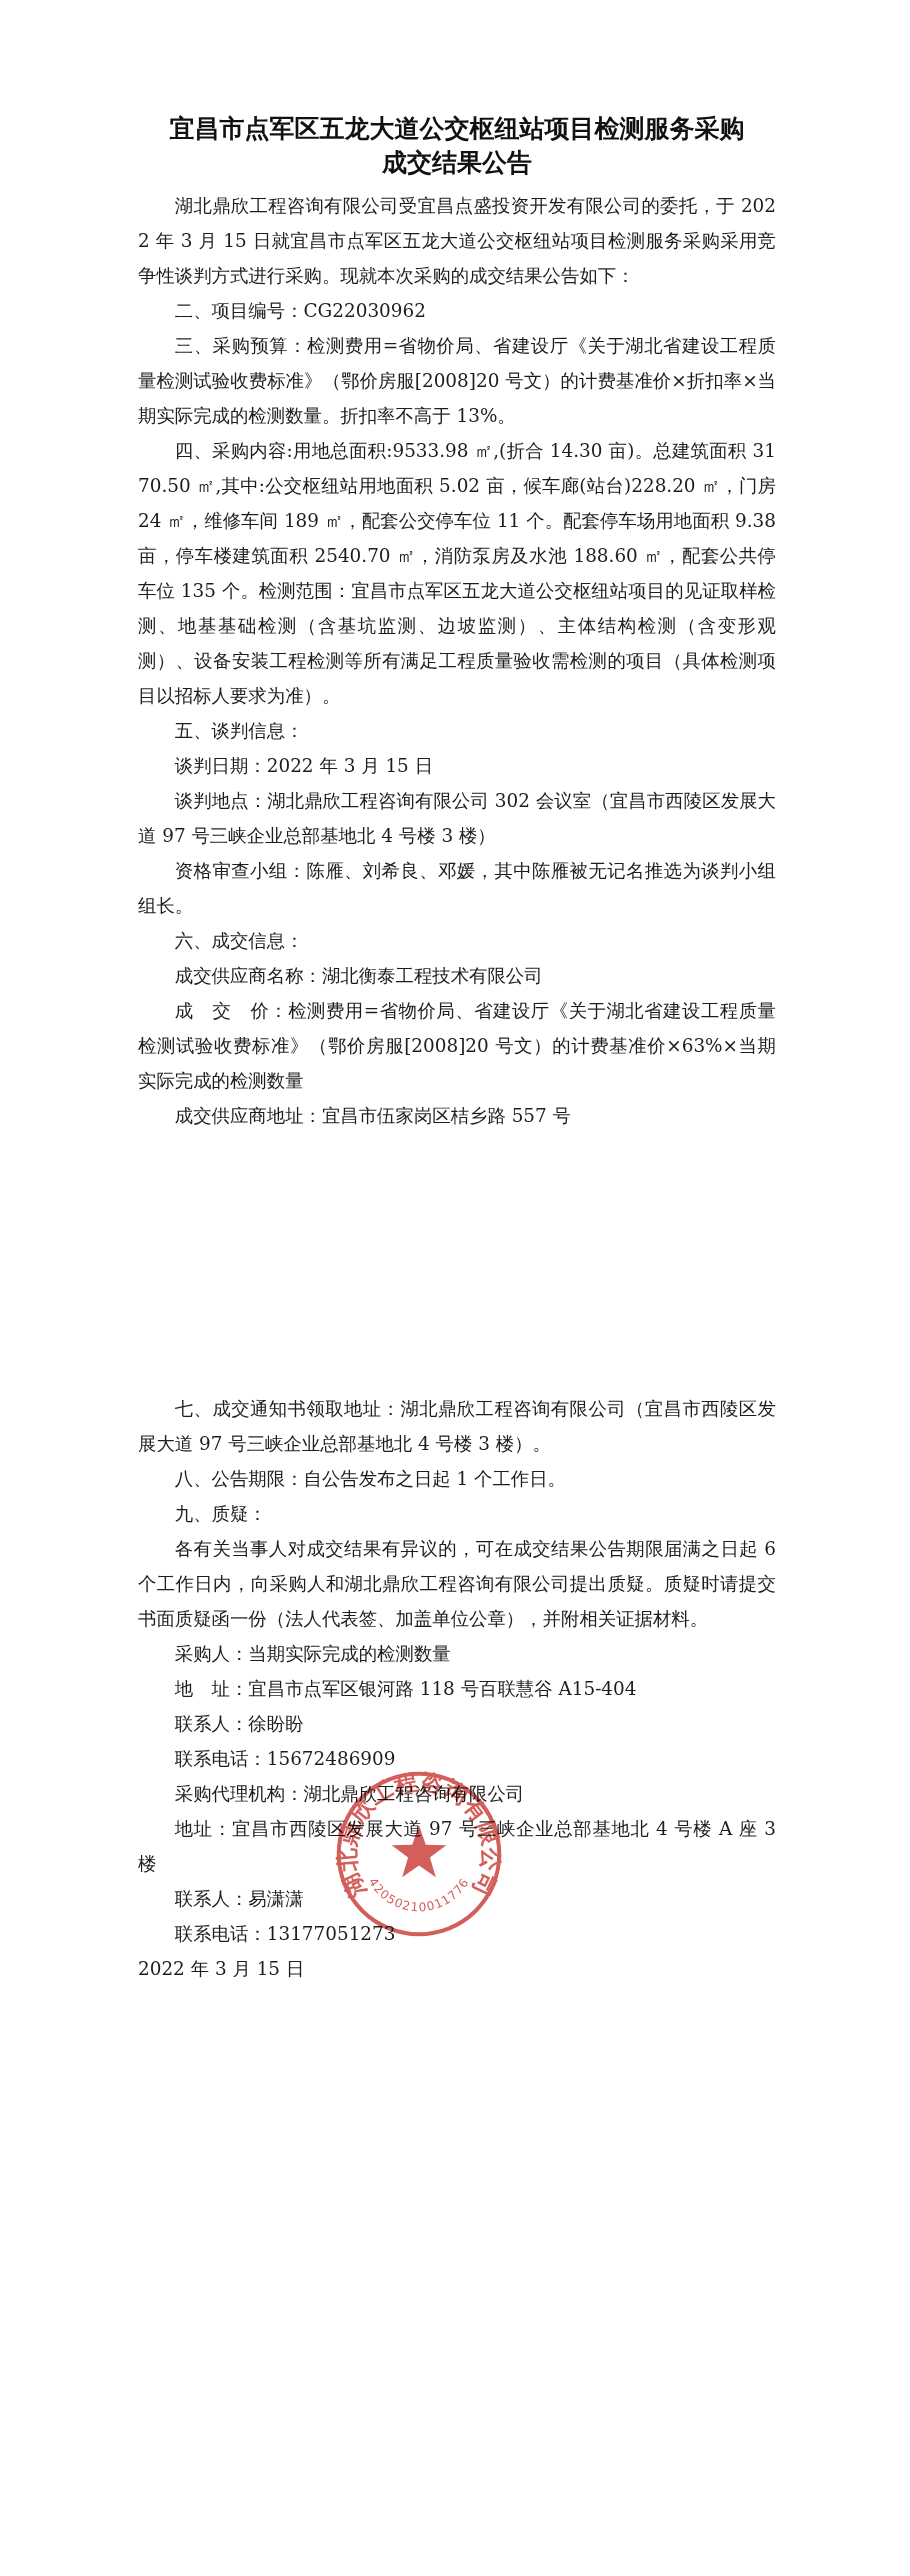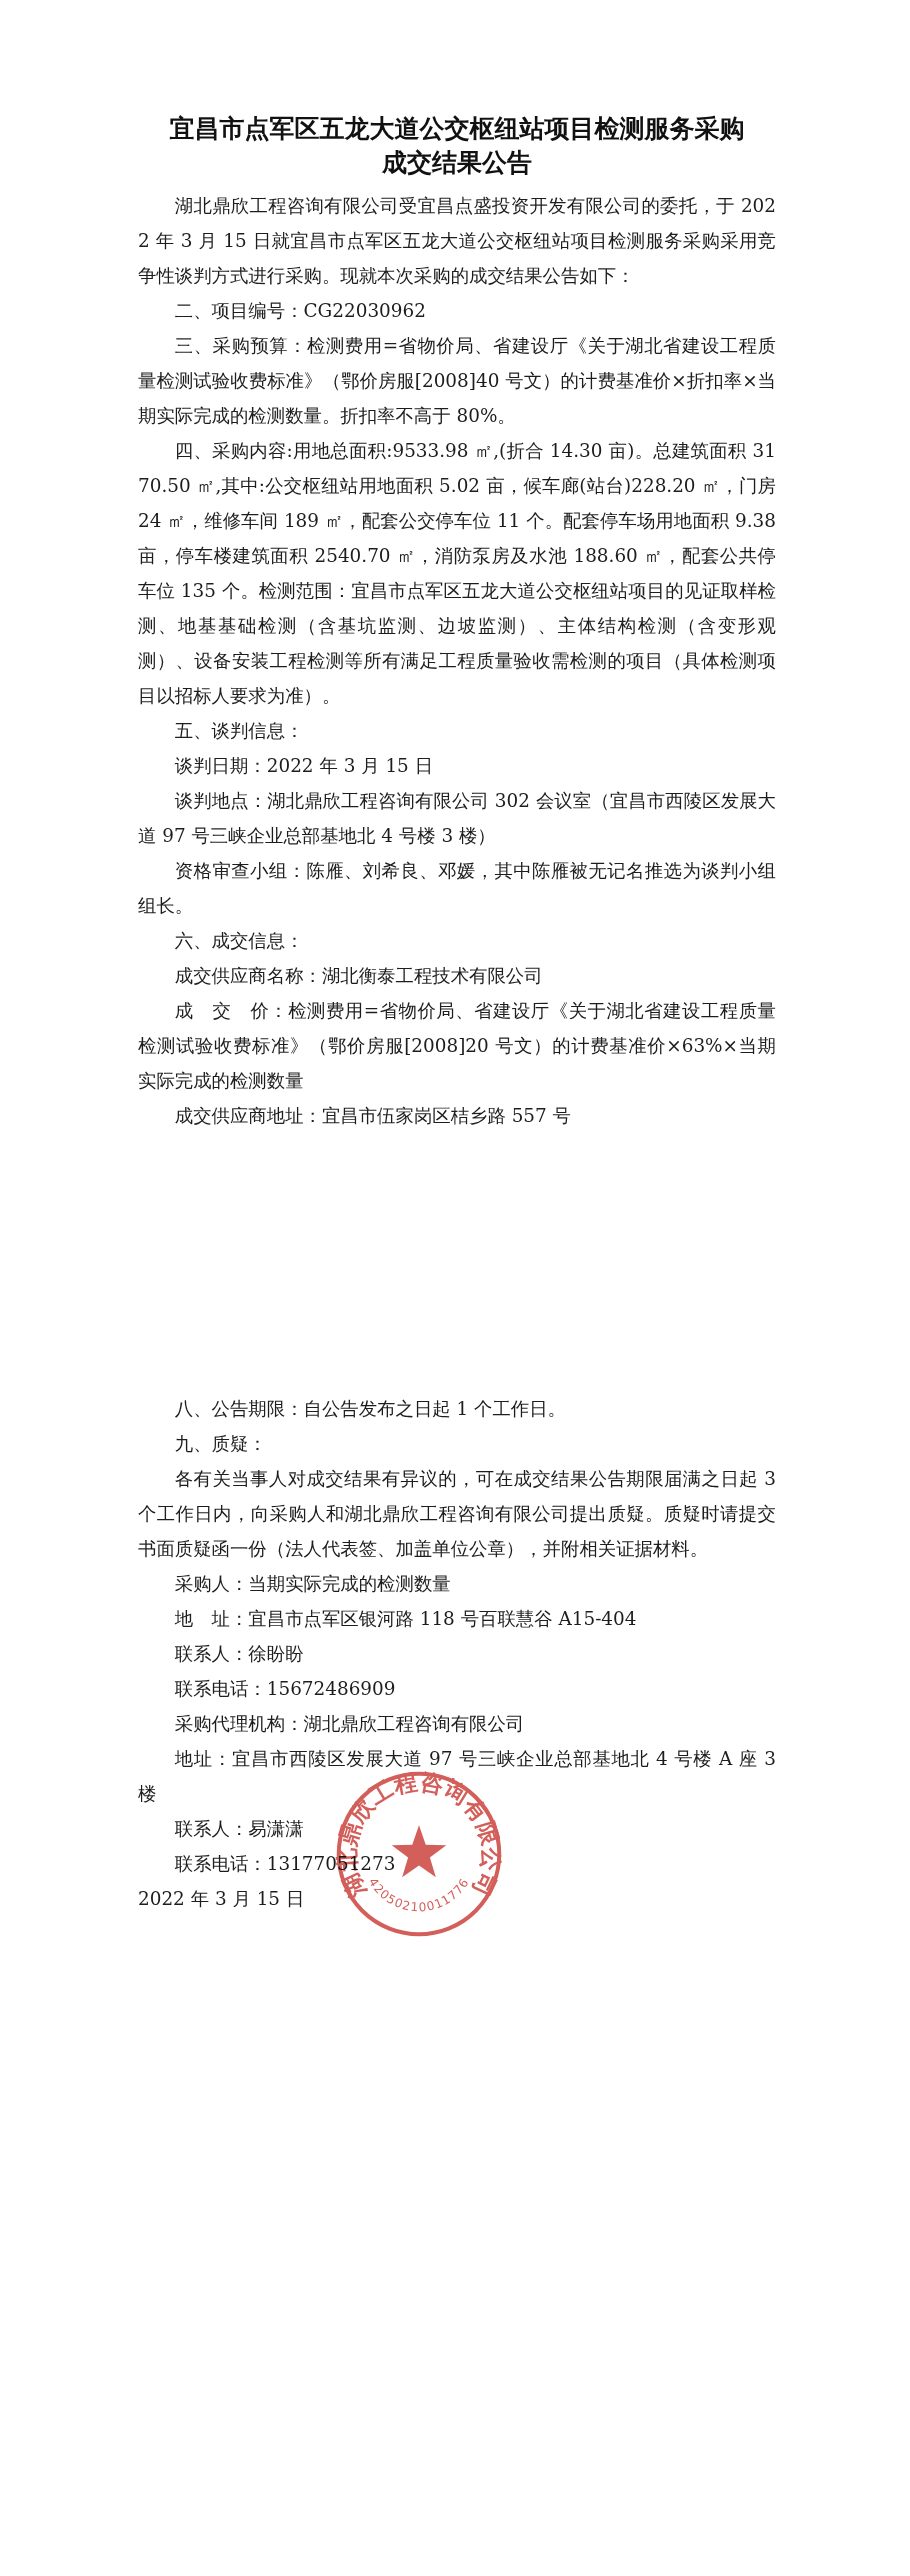--- a/index.html
+++ b/index.html
@@ -56,36 +56,37 @@
 <div class="page">
   <div class="textblock">
 
     <h1 class="doc-title">
       <span>宜昌市点军区五龙大道公交枢纽站项目检测服务采购</span>
       <span>成交结果公告</span>
     </h1>
 
     <p class="line">湖北鼎欣工程咨询有限公司受宜昌点盛投资开发有限公司的委托，于 2022 年 3 月 15 日就宜昌市点军区五龙大道公交枢纽站项目检测服务采购采用竞争性谈判方式进行采购。现就本次采购的成交结果公告如下：</p>
     <p class="line">二、项目编号：CG22030962</p>
-    <p class="line">三、采购预算：检测费用=省物价局、省建设厅《关于湖北省建设工程质量检测试验收费标准》（鄂价房服[2008]40 号文）的计费基准价×折扣率×当期实际完成的检测数量。折扣率不高于 80%。</p>
+    <p class="line">三、采购预算：检测费用=省物价局、省建设厅《关于湖北省建设工程质量检测试验收费标准》（鄂价房服[2008]20 号文）的计费基准价×折扣率×当期实际完成的检测数量。折扣率不高于 13%。</p>
     <p class="line">四、采购内容:用地总面积:9533.98 ㎡,(折合 14.30 亩)。总建筑面积 3170.50 ㎡,其中:公交枢纽站用地面积 5.02 亩，候车廊(站台)228.20 ㎡，门房 24 ㎡，维修车间 189 ㎡，配套公交停车位 11 个。配套停车场用地面积 9.38 亩，停车楼建筑面积 2540.70 ㎡，消防泵房及水池 188.60 ㎡，配套公共停车位 135 个。检测范围：宜昌市点军区五龙大道公交枢纽站项目的见证取样检测、地基基础检测（含基坑监测、边坡监测）、主体结构检测（含变形观测）、设备安装工程检测等所有满足工程质量验收需检测的项目（具体检测项目以招标人要求为准）。</p>
     <p class="line">五、谈判信息：</p>
     <p class="line">谈判日期：2022 年 3 月 15 日</p>
     <p class="line">谈判地点：湖北鼎欣工程咨询有限公司 302 会议室（宜昌市西陵区发展大道 97 号三峡企业总部基地北 4 号楼 3 楼）</p>
     <p class="line">资格审查小组：陈雁、刘希良、邓媛，其中陈雁被无记名推选为谈判小组组长。</p>
     <p class="line">六、成交信息：</p>
     <p class="line">成交供应商名称：湖北衡泰工程技术有限公司</p>
     <p class="line">成　交　价：检测费用=省物价局、省建设厅《关于湖北省建设工程质量检测试验收费标准》（鄂价房服[2008]20 号文）的计费基准价×63%×当期实际完成的检测数量</p>
     <p class="line">成交供应商地址：宜昌市伍家岗区桔乡路 557 号</p>
 
     <div class="gap"></div>
 
+    <p class="line">七、成交通知书领取地址：湖北鼎欣工程咨询有限公司（宜昌市西陵区发展大道 97 号三峡企业总部基地北 4 号楼 3 楼）。</p>
     <p class="line">八、公告期限：自公告发布之日起 1 个工作日。</p>
     <p class="line">九、质疑：</p>
-    <p class="line">各有关当事人对成交结果有异议的，可在成交结果公告期限届满之日起 3 个工作日内，向采购人和湖北鼎欣工程咨询有限公司提出质疑。质疑时请提交书面质疑函一份（法人代表签、加盖单位公章），并附相关证据材料。</p>
+    <p class="line">各有关当事人对成交结果有异议的，可在成交结果公告期限届满之日起 6 个工作日内，向采购人和湖北鼎欣工程咨询有限公司提出质疑。质疑时请提交书面质疑函一份（法人代表签、加盖单位公章），并附相关证据材料。</p>
     <p class="line">采购人：当期实际完成的检测数量</p>
     <p class="line">地　址：宜昌市点军区银河路 118 号百联慧谷 A15-404</p>
     <p class="line">联系人：徐盼盼</p>
     <p class="line">联系电话：15672486909</p>
     <p class="line">采购代理机构：湖北鼎欣工程咨询有限公司</p>
     <p class="line">地址：宜昌市西陵区发展大道 97 号三峡企业总部基地北 4 号楼 A 座 3 楼</p>
     <p class="line">联系人：易潇潇</p>
     <p class="line">联系电话：13177051273</p>
     <p class="line right">2022 年 3 月 15 日</p>
 

